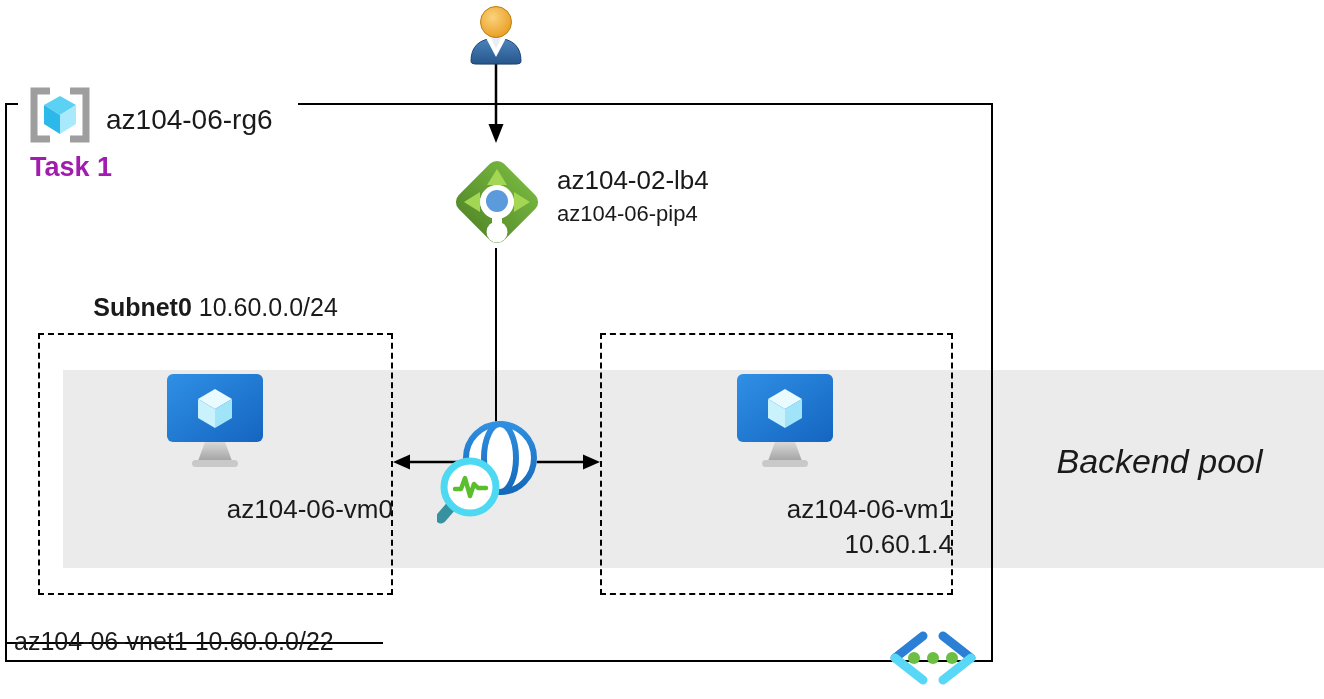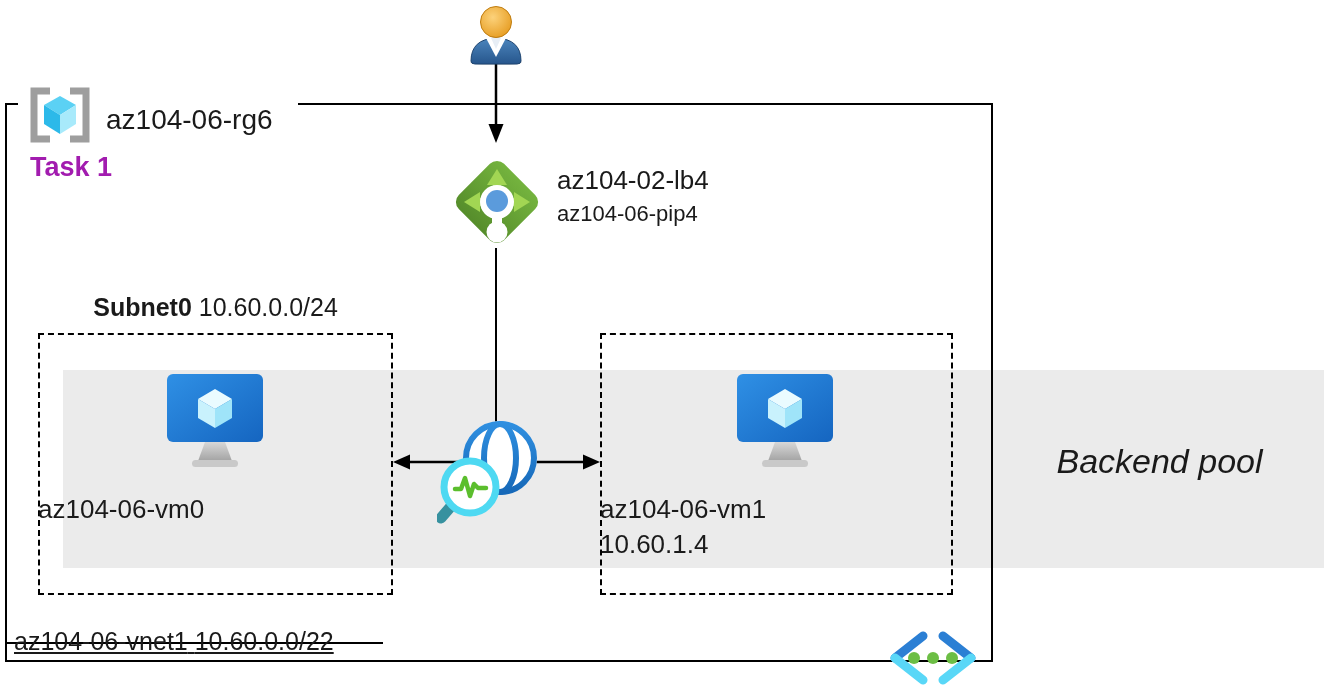--- a/index.html
+++ b/index.html
@@ -19,32 +19,32 @@
   .task2{left:430px;top:538px;width:135px;text-align:center;}
   
   .subnet-box{border:2px dashed #000;box-sizing:border-box;background:transparent;}
   .subnet0-box{left:38px;top:333px;width:355px;height:262px;}
   .subnet1-box{left:600px;top:333px;width:353px;height:262px;}
   .subnet-label{top:283px;font-size:25px;text-align:center;white-space:nowrap;margin-top:10px;}
   .subnet-label .sname{font-weight:bold;}
   .subnet0-label{left:38px;width:355px;}
   .subnet1-label{left:600px;width:353px;}
   
-  .vm-text{font-size:26px;text-align:left;white-space:nowrap;}
+  .vm-text{font-size:26px;text-align:right;white-space:nowrap;}
   .vm0-name{left:38px;width:355px;top:494px;}
   .vm0-ip{left:38px;width:355px;top:529px;}
   .vm1-name{left:600px;width:353px;top:494px;}
   .vm1-ip{left:600px;width:353px;top:529px;}
   
   .lb-name{left:557px;top:165px;font-size:26px;}
   .pip-name{left:557px;top:201px;font-size:22px;text-align:center;}
   
   .backend-label{left:1037px;top:442px;width:245px;font-size:34px;text-align:center;white-space:nowrap;font-style:italic;}
   
-  .vnet-label{left:14px;top:627px;font-size:25px;white-space:nowrap;text-decoration:underline;}
+  .vnet-label{left:14px;top:627px;font-size:25px;white-space:nowrap;}
   .vnet-strike{left:5px;top:642px;width:378px;height:2px;background:#000;}
   
   .lb-connector{left:495px;top:248px;width:2px;height:214px;background:#000;}
   .svg-abs{display:block;}
 </style>
 </head>
 <body>
 
 <div class="diagram">
 

